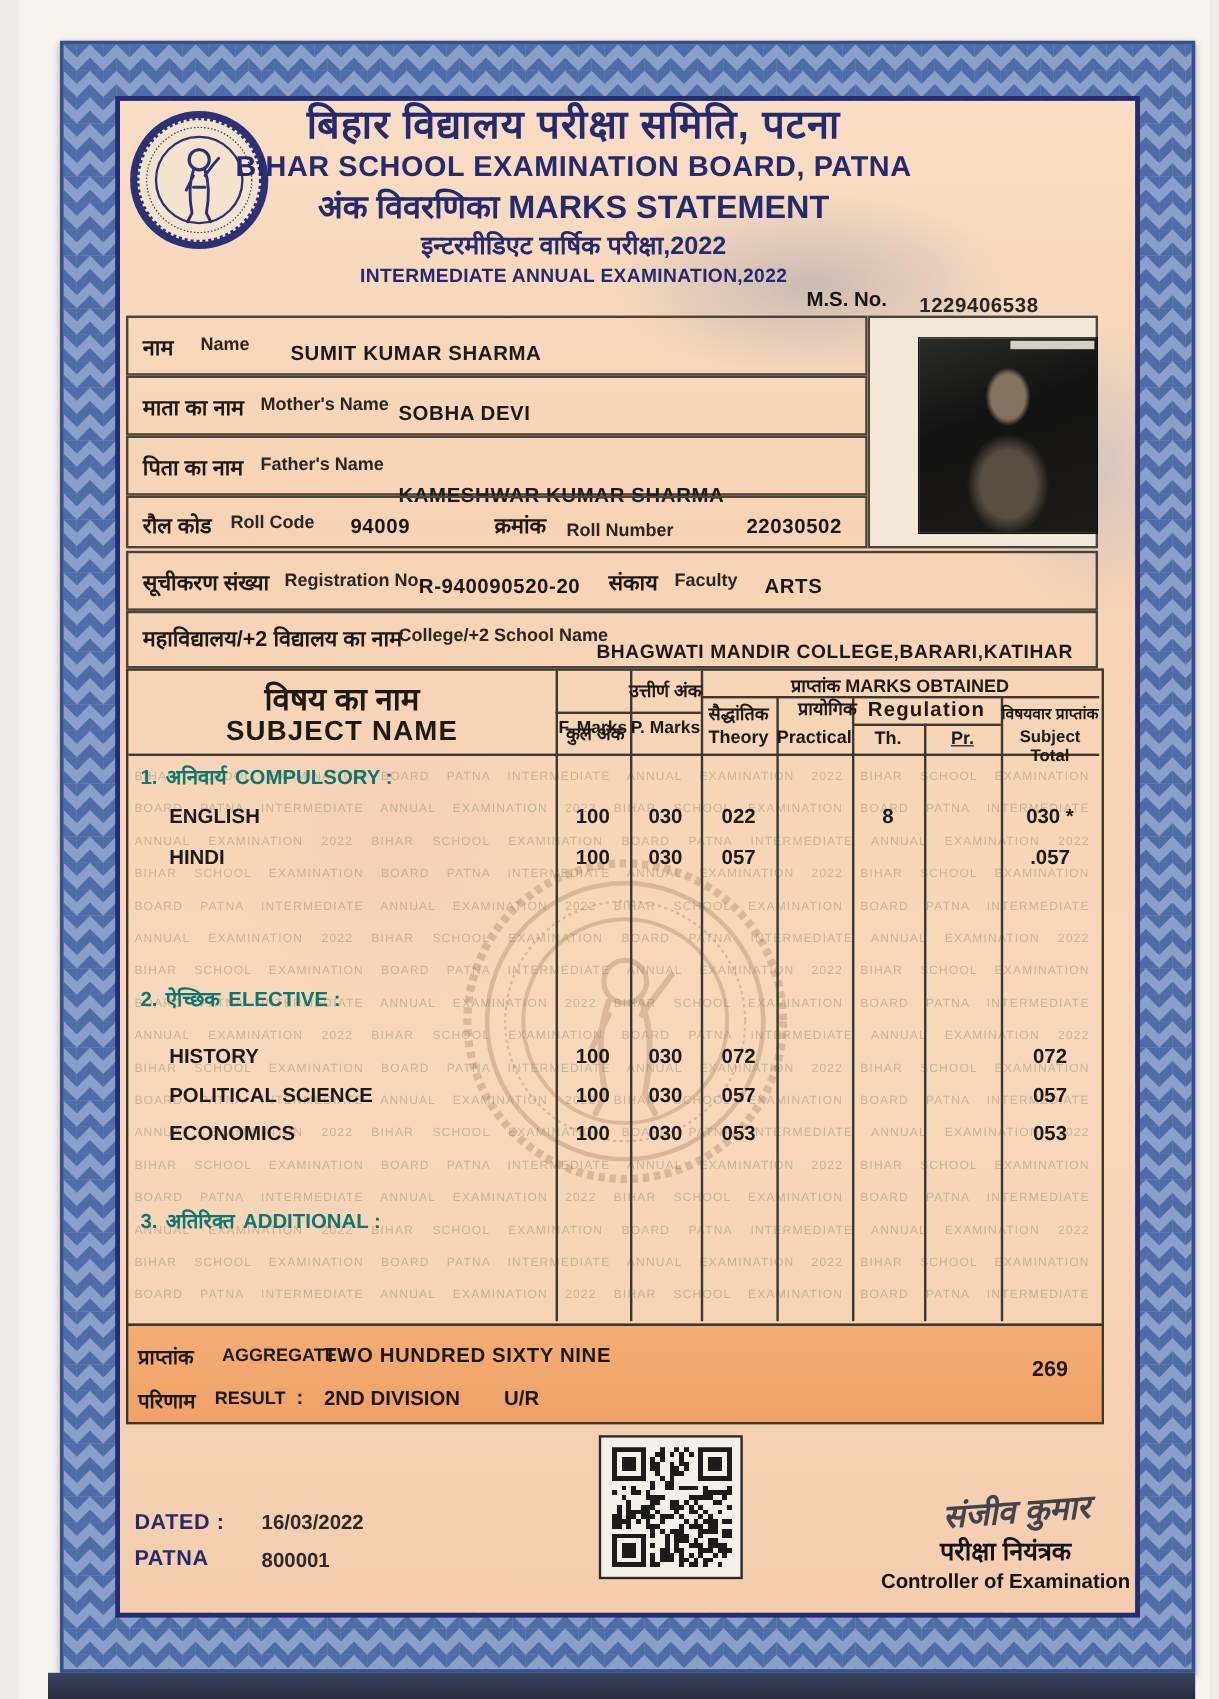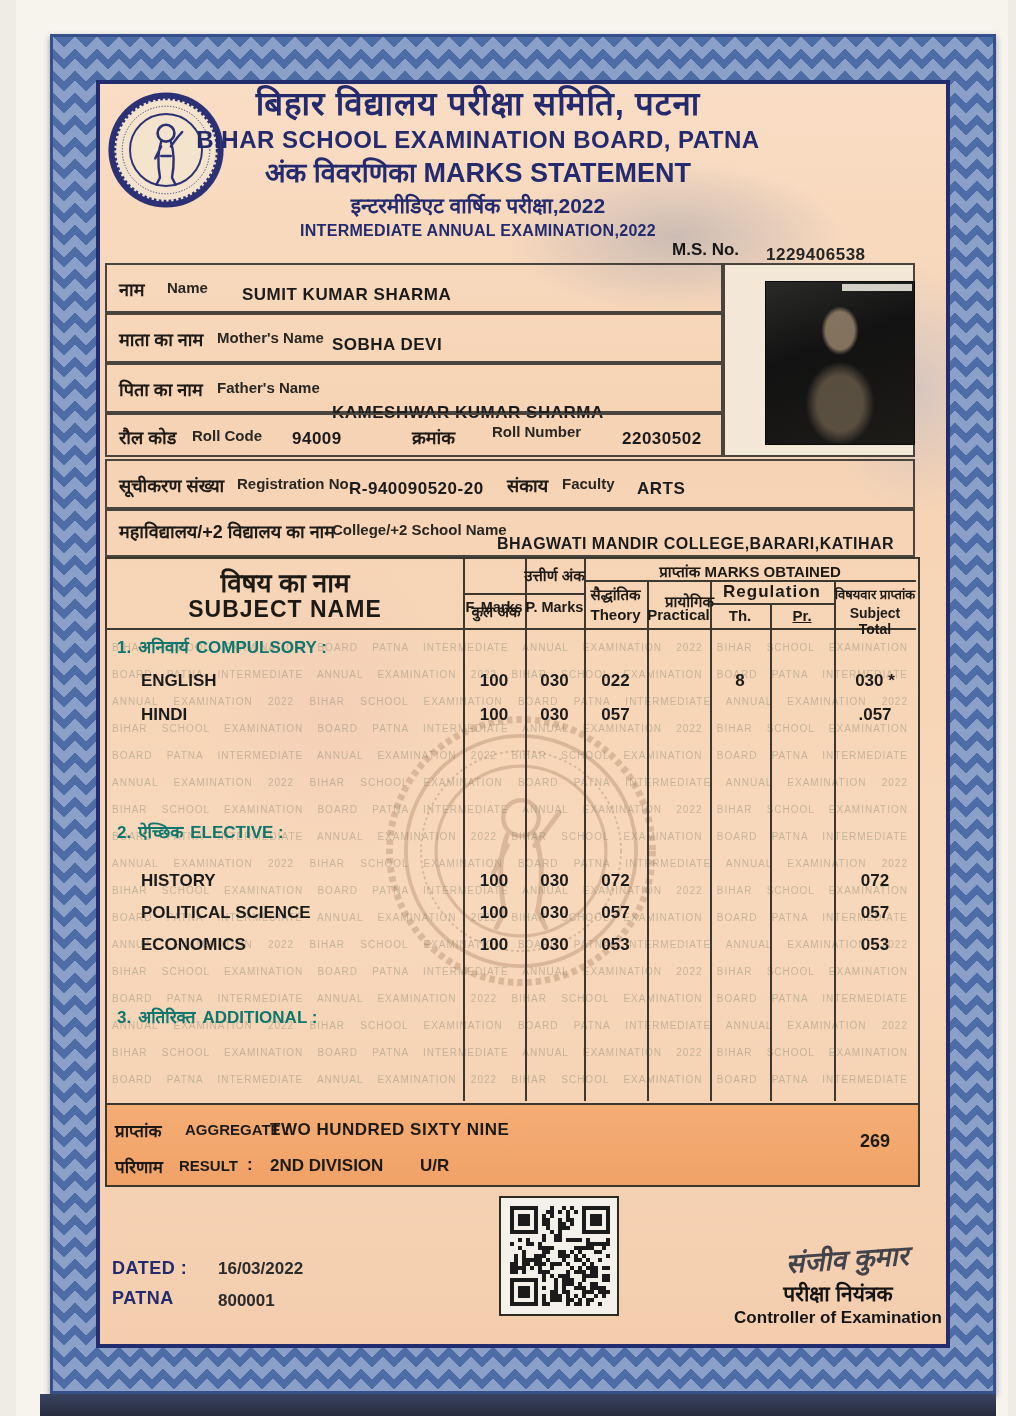--- a/index.html
+++ b/index.html
@@ -160,21 +160,21 @@
   <div class="fbox" style="left:105px;top:363px;width:618px;height:50px;">
     <span class="abs lbl-hi" style="left:12px;top:12px;">पिता का नाम</span>
     <span class="abs lbl-en" style="left:110px;top:14px;">Father's Name</span>
     <span class="abs val" style="left:225px;top:20px;margin-top:18px;">KAMESHWAR KUMAR SHARMA</span>
   </div>
   <div class="fbox" style="left:105px;top:413px;width:618px;height:44px;">
     <span class="abs lbl-hi" style="left:12px;top:10px;">रौल कोड</span>
     <span class="abs lbl-en" style="left:85px;top:12px;">Roll Code</span>
     <span class="abs val" style="left:185px;top:14px;">94009</span>
     <span class="abs lbl-hi" style="left:305px;top:10px;">क्रमांक</span>
-    <span class="abs lbl-en" style="left:365px;top:8px;margin-left:20px;">Roll Number</span>
+    <span class="abs lbl-en" style="left:365px;top:19px;">Roll Number</span>
     <span class="abs val" style="left:515px;top:14px;">22030502</span>
   </div>
 
   <div class="photo-box">
     <div class="photo"></div>
   </div>
 
   <div class="fbox" style="left:105px;top:459px;width:810px;height:50px;">
     <span class="abs lbl-hi" style="left:12px;top:12px;">सूचीकरण संख्या</span>
     <span class="abs lbl-en" style="left:130px;top:14px;">Registration No.</span>
@@ -209,21 +209,21 @@
     <div class="thc" style="left:356px;top:6px;width:66px;font-size:15px;margin-top:36px;">कुल अंक</div>
     <div class="thc" style="left:352px;top:40px;width:70px;font-size:14.5px;">F. Marks</div>
     <div class="thc" style="left:414px;top:6px;width:67px;font-size:15px;">उत्तीर्ण अंक</div>
     <div class="thc" style="left:414px;top:40px;width:67px;font-size:14.5px;">P. Marks</div>
     <div class="thc" style="left:477px;top:2px;width:332px;font-size:15px;">
       <span>प्राप्तांक</span>
       <span>MARKS OBTAINED</span>
     </div>
     <div class="thc" style="left:477px;top:25px;width:63px;font-size:15px;">सैद्धांतिक</div>
     <div class="thc" style="left:477px;top:47px;width:63px;font-size:15px;">Theory</div>
-    <div class="thc" style="left:540px;top:32px;width:85px;font-size:15px;">प्रायोगिक</div>
+    <div class="thc" style="left:540px;top:21px;width:85px;font-size:15px;">प्रायोगिक</div>
     <div class="thc" style="left:540px;top:47px;width:63px;font-size:15px;">Practical</div>
     <div class="thc" style="left:603px;top:23px;width:124px;font-size:17px;letter-spacing:1px;">Regulation</div>
     <div class="thc" style="left:603px;top:48px;width:60px;font-size:15px;">Th.</div>
     <div class="thc" style="left:663px;top:48px;width:64px;font-size:15px;text-decoration:underline;">Pr.</div>
     <div class="thc" style="left:727px;top:26px;width:82px;font-size:13px;">विषयवार प्राप्तांक</div>
     <div class="thc" style="left:727px;top:46px;width:82px;font-size:14px;">Subject Total</div>
 
     <div class="sec" style="top:76px;">
       <span>1.</span><span>अनिवार्य</span><span>COMPULSORY :</span>
     </div>

